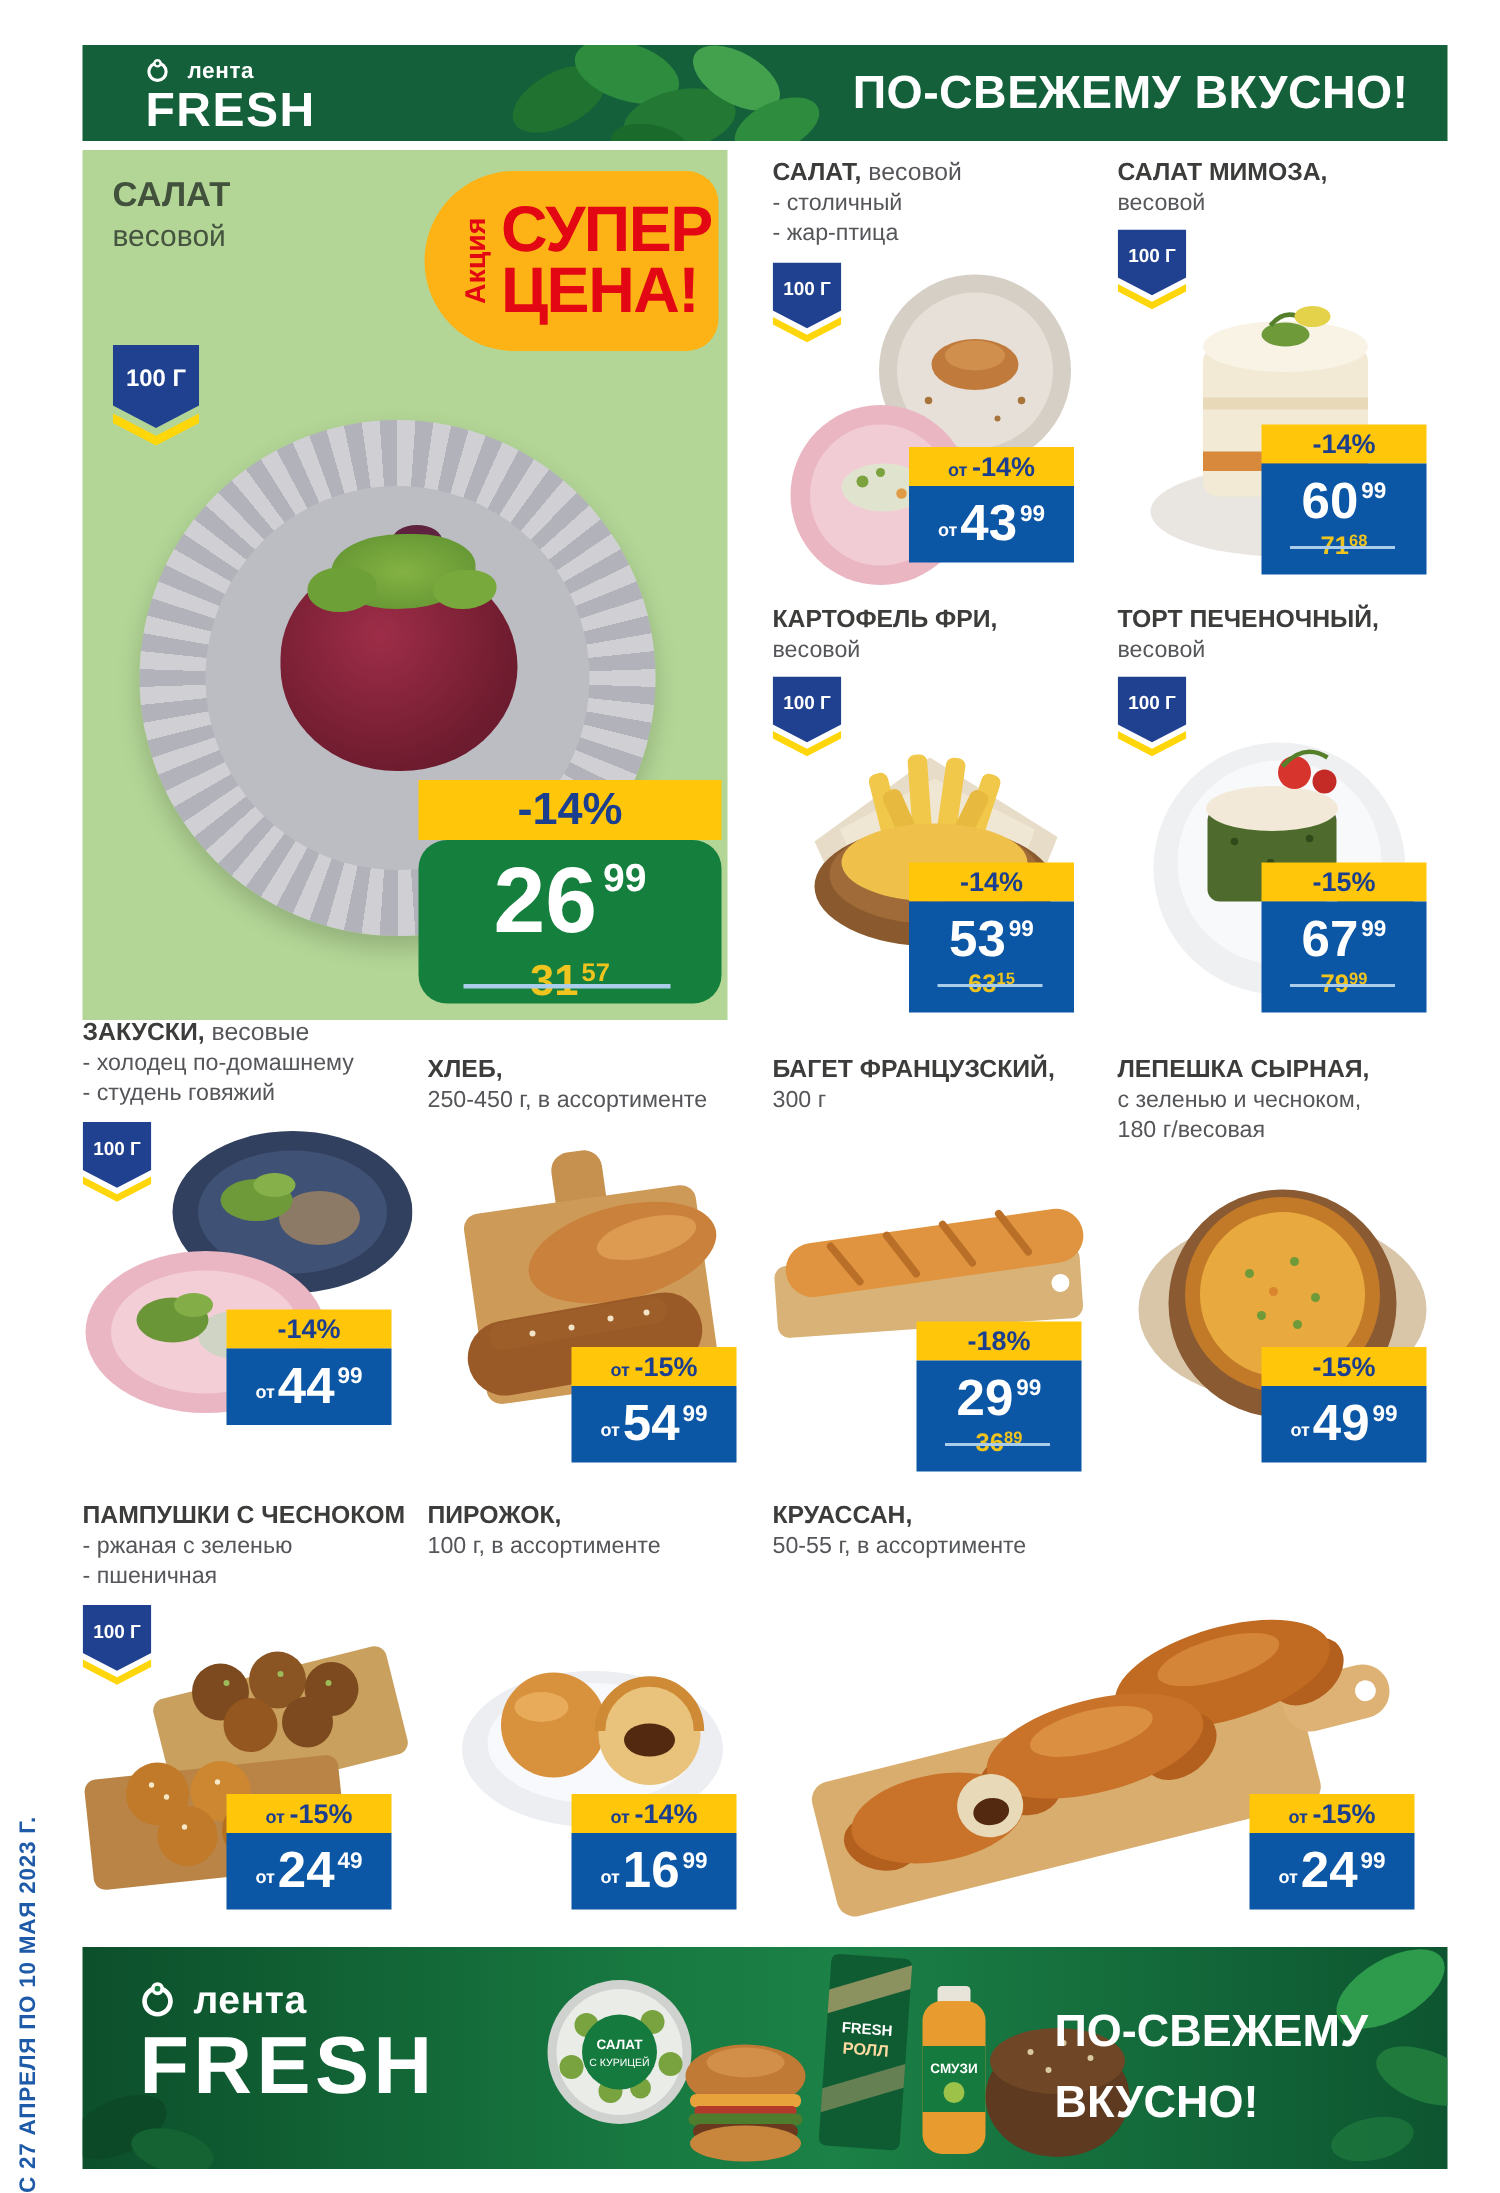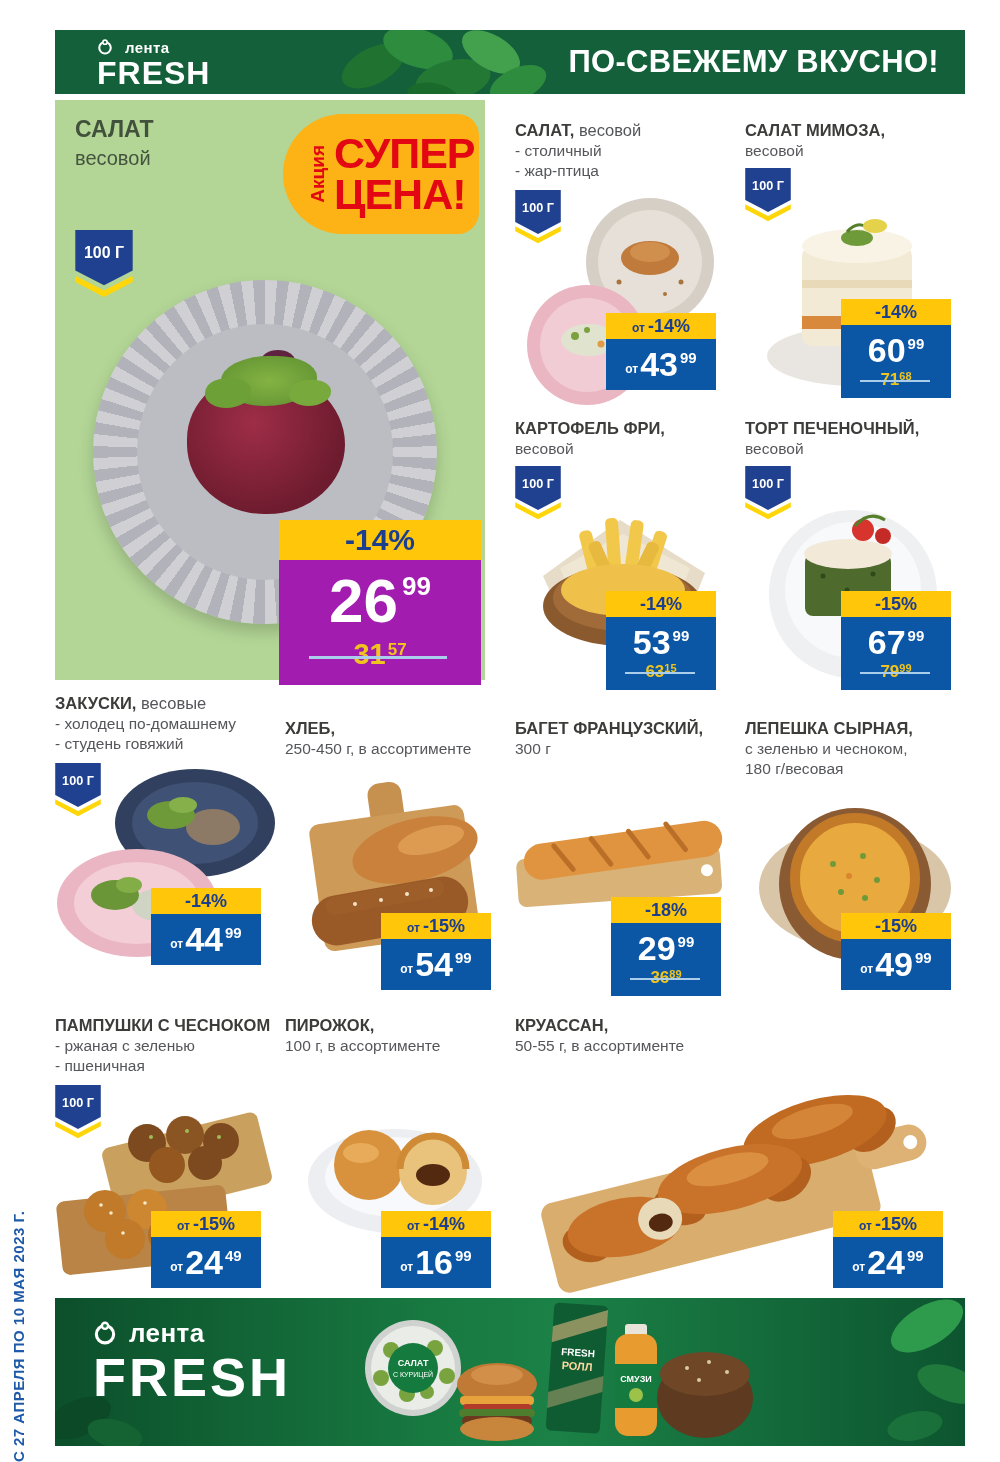--- a/index.html
+++ b/index.html
@@ -36,29 +36,29 @@
   .g3{left:196px;top:100px;width:42px;height:26px;background:#77a93c;}
   .g4{left:168px;top:70px;width:34px;height:22px;background:#5f2340;border-radius:50%;}
 
   
   .unit-s{position:absolute;left:0;width:46px;height:54px;z-index:4;}
   .unit-f{position:absolute;left:20px;top:130px;width:58px;height:68px;z-index:3;}
 
   
   .btag{position:absolute;left:224px;top:420px;width:202px;z-index:5;}
   .btag .disc{background:#ffc60a;color:#1c3e8f;font-weight:700;font-size:30px;text-align:center;padding:3px 0;}
-  .btag .tbody{background:#a21caf;color:#fff;text-align:center;padding:10px 0 16px;}
+  .btag .tbody{background:#15803d;color:#fff;text-align:center;padding:10px 0 0;border-radius:19px;}
   .btag .price{font-size:62px;font-weight:700;line-height:1;}
   .btag .sup{font-size:26px;position:relative;top:-27px;margin-left:4px;}
   .btag .old{position:relative;display:inline-block;margin-top:8px;color:#f0c41e;font-weight:700;font-size:29px;line-height:1;}
   .btag .old .osup{font-size:17px;position:relative;top:-9px;margin-left:2px;}
   .btag .old::after{content:"";position:absolute;left:-44px;right:-40px;top:54%;height:3px;background:#a9cdea;}
 
   
-  .cell{position:absolute;margin-top:15px;}
+  .cell{position:absolute;}
   .pname{font-size:16.5px;font-weight:700;color:#3c3c3a;line-height:1.28;}
   .pname .sfx{font-weight:400;color:#55565a;}
   .pdet{font-size:15.5px;color:#55565a;line-height:1.28;}
   .pimg{position:absolute;left:0;right:0;bottom:0;}
 
   .tag{position:absolute;width:110px;right:14px;z-index:5;}
   .tag .disc{background:#ffc60a;color:#1c3e8f;font-weight:700;font-size:18px;text-align:center;padding:2.5px 0;}
   .otd{font-size:12px;margin-right:3px;}
   .tag .tbody{background:#0b57a6;color:#fff;text-align:center;padding:8px 2px 9px;}
   .tag .price{font-size:34px;font-weight:700;line-height:1;white-space:nowrap;}
@@ -536,16 +536,18 @@
         <svg width="24" height="24" viewBox="0 0 20 20">
           <circle cx="10" cy="11" r="7.2" fill="none" stroke="#fff" stroke-width="2.6"></circle>
           <circle cx="10" cy="4" r="2.6" fill="#157a3e" stroke="#fff" stroke-width="2"></circle>
         </svg>
         <span>лента</span>
       </div>
       <div class="logo-fresh">FRESH</div>
     </div>
 
     <div class="f-tag">
+      <div>ПО-СВЕЖЕМУ</div>
+      <div>ВКУСНО!</div>
     </div>
   </footer>
 
 </div>
 
 </body></html>

